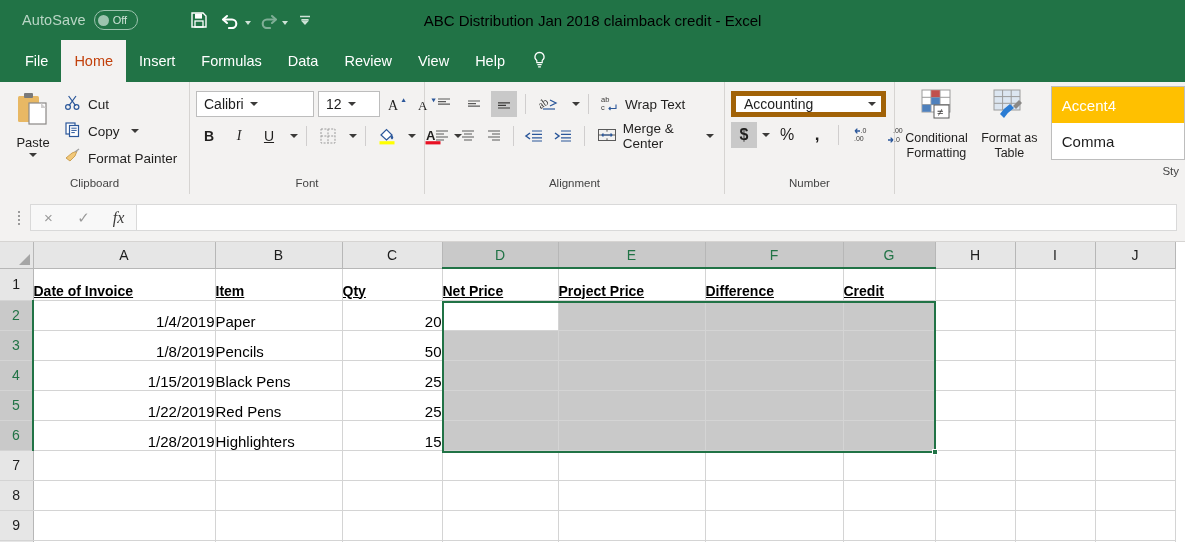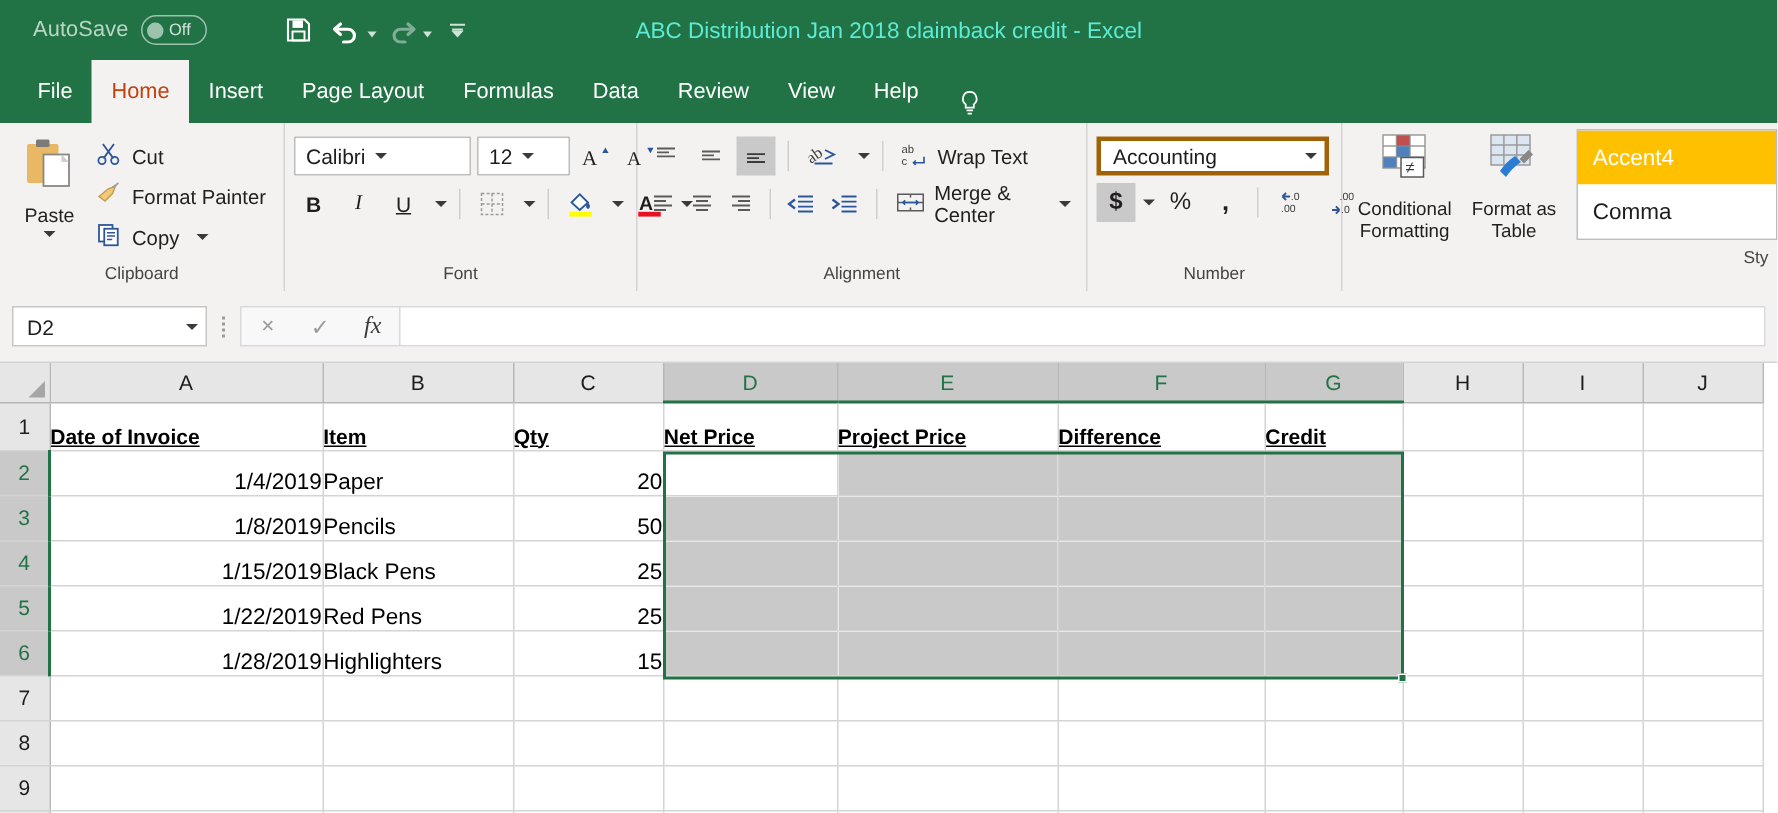--- a/index.html
+++ b/index.html
@@ -58,30 +58,30 @@
     border-top: 4px solid #cfe2d7;
     margin-left: -3px;
     margin-top: 6px;
   }
   .doc-title {
     position: absolute;
     left: 0; right: 0; top: 0;
     height: 40px;
     display: flex; align-items: center; justify-content: center;
     font-size: 15px;
-    color: #5eead4;
+    color: #000000;
     pointer-events: none;
   }
 
   
   .tabbar {
     height: 42px;
     background: #217346;
     display: flex;
-    align-items: flex-end;
+    align-items: center;
     padding-left: 12px;
     position: relative;
   }
   .tab {
     display: flex; align-items: center;
     padding: 0 13px;
     font-size: 14.5px;
     color: #ffffff;
     height: 42px;
   }
@@ -176,21 +176,21 @@
   
   .align-rows { display: flex; flex-direction: column; gap: 6px; padding-top: 3px; }
   .wrap-item {
     display: flex; align-items: center; gap: 6px;
     font-size: 13.5px; color: #201f1e; height: 26px; padding: 0 4px;
   }
 
   
   .num-rows { display: flex; flex-direction: column; gap: 5px; padding-top: 3px; }
   .num-combo {
-    background: #ffffff; border: 3px solid #a16207;
+    background: #ffffff; border: 5px solid #a16207;
     height: 26px; width: 155px;
     display: flex; align-items: center; justify-content: space-between;
     padding: 0 5px 0 8px; font-size: 14px; color: #1d1d1d;
   }
 
   
   .styles-body { display: flex; align-items: flex-start; padding: 4px 0 0 6px; gap: 2px; }
   .bigbtn {
     width: 74px; display: flex; flex-direction: column;
     align-items: center; gap: 1px; padding-top: 2px;
@@ -375,21 +375,20 @@
       </span>
     </div>
 
     <div class="doc-title">ABC Distribution Jan 2018 claimback credit  -  Excel</div>
   </div>
 
   <div class="tabbar">
     <div class="tab">File</div>
     <div class="tab active">Home</div>
     <div class="tab">Insert</div>
-    <div class="tab">Page Layout</div>
     <div class="tab">Formulas</div>
     <div class="tab">Data</div>
     <div class="tab">Review</div>
     <div class="tab">View</div>
     <div class="tab">Help</div>
     <div class="tellme">
       <span>
         <svg width="15" height="18" viewBox="0 0 15 18">
             <path d="M7.5 1.3a4.6 4.6 0 0 0-2.7 8.3v2.1h5.4V9.6A4.6 4.6 0 0 0 7.5 1.3z" fill="none" stroke="#fff" stroke-width="1.2"></path>
             <path d="M5.3 13.6h4.4M6.1 15.8h2.8" stroke="#fff" stroke-width="1.2"></path>
@@ -421,36 +420,36 @@
                   <circle cx="4" cy="13" r="2.4" fill="none" stroke="#2b579a" stroke-width="1.2"></circle>
                   <circle cx="12.5" cy="13" r="2.4" fill="none" stroke="#2b579a" stroke-width="1.2"></circle>
                   <path d="M5 11.6 L12 2 M11.6 11.6 L4.6 2" stroke="#2b579a" stroke-width="1.2"></path>
                 </svg>
             </span>
             <span>Cut</span>
           </div>
           <div class="clip-item">
             <span>
               <svg width="17" height="17" viewBox="0 0 17 17">
-                  <path d="M2 10 L8 5 L13 3 L11 8 L6 13z" fill="#f2c879" stroke="#c69a4a" stroke-width="0.9"></path>
-                  <path d="M11 4 L15 1" stroke="#a0a0a0" stroke-width="1.3"></path>
+                  <rect x="2" y="2" width="9" height="11" fill="#fff" stroke="#2b579a" stroke-width="1.2"></rect>
+                  <rect x="5.5" y="4.5" width="9" height="11" fill="#fff" stroke="#2b579a" stroke-width="1.2"></rect>
+                  <path d="M7.3 7.2h5.4M7.3 9.4h5.4M7.3 11.6h3.5" stroke="#2b579a" stroke-width="1"></path>
                 </svg>
             </span>
-            <span>Format Painter</span>
+            <span>Copy</span>
+            <span class="mini-caret"></span>
           </div>
           <div class="clip-item">
             <span>
               <svg width="17" height="17" viewBox="0 0 17 17">
-                  <rect x="2" y="2" width="9" height="11" fill="#fff" stroke="#2b579a" stroke-width="1.2"></rect>
-                  <rect x="5.5" y="4.5" width="9" height="11" fill="#fff" stroke="#2b579a" stroke-width="1.2"></rect>
-                  <path d="M7.3 7.2h5.4M7.3 9.4h5.4M7.3 11.6h3.5" stroke="#2b579a" stroke-width="1"></path>
+                  <path d="M2 10 L8 5 L13 3 L11 8 L6 13z" fill="#f2c879" stroke="#c69a4a" stroke-width="0.9"></path>
+                  <path d="M11 4 L15 1" stroke="#a0a0a0" stroke-width="1.3"></path>
                 </svg>
             </span>
-            <span>Copy</span>
-            <span class="mini-caret"></span>
+            <span>Format Painter</span>
           </div>
         </div>
       </div>
       <div class="rgroup-label">Clipboard</div>
     </div>
 
     <div class="rgroup" style="width:235px">
       <div class="rgroup-body">
         <div class="fontgrp-rows">
           <div class="row">
@@ -674,24 +673,20 @@
         <div class="style-gallery">
           <div class="style-chip accent4">Accent4</div>
           <div class="style-chip comma">Comma</div>
         </div>
       </div>
       <div class="rgroup-label" style="justify-content:flex-end;padding-right:6px">Sty</div>
     </div>
   </div>
 
   <div class="formulabar">
-    <div class="namebox">
-      <span>D2</span>
-      <span class="combo-caret"></span>
-    </div>
     <div class="fb-dots">
       <i></i>
       <i></i>
       <i></i>
       <i></i>
     </div>
     <div class="fb-btns">
       <div class="fb-btn">×</div>
       <div class="fb-btn">✓</div>
       <div class="fb-btn fx">fx</div>

